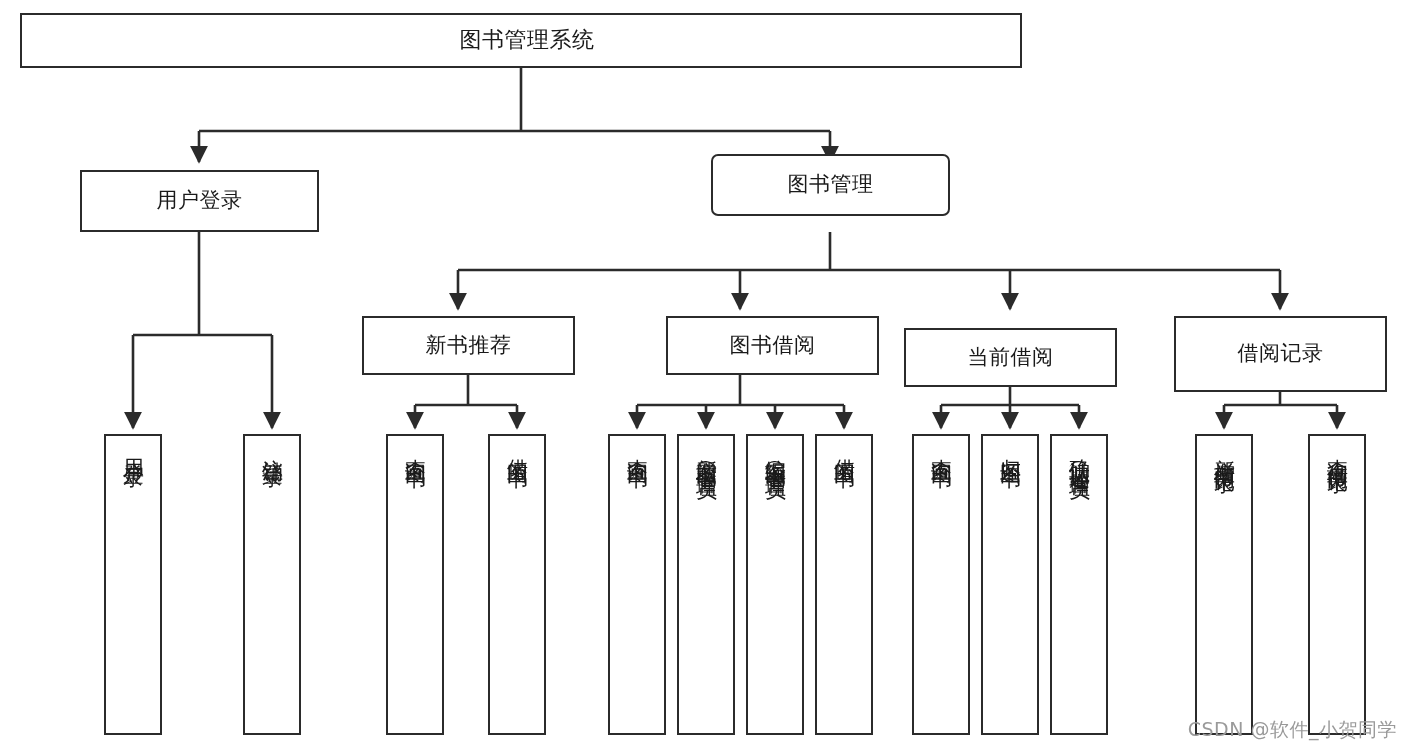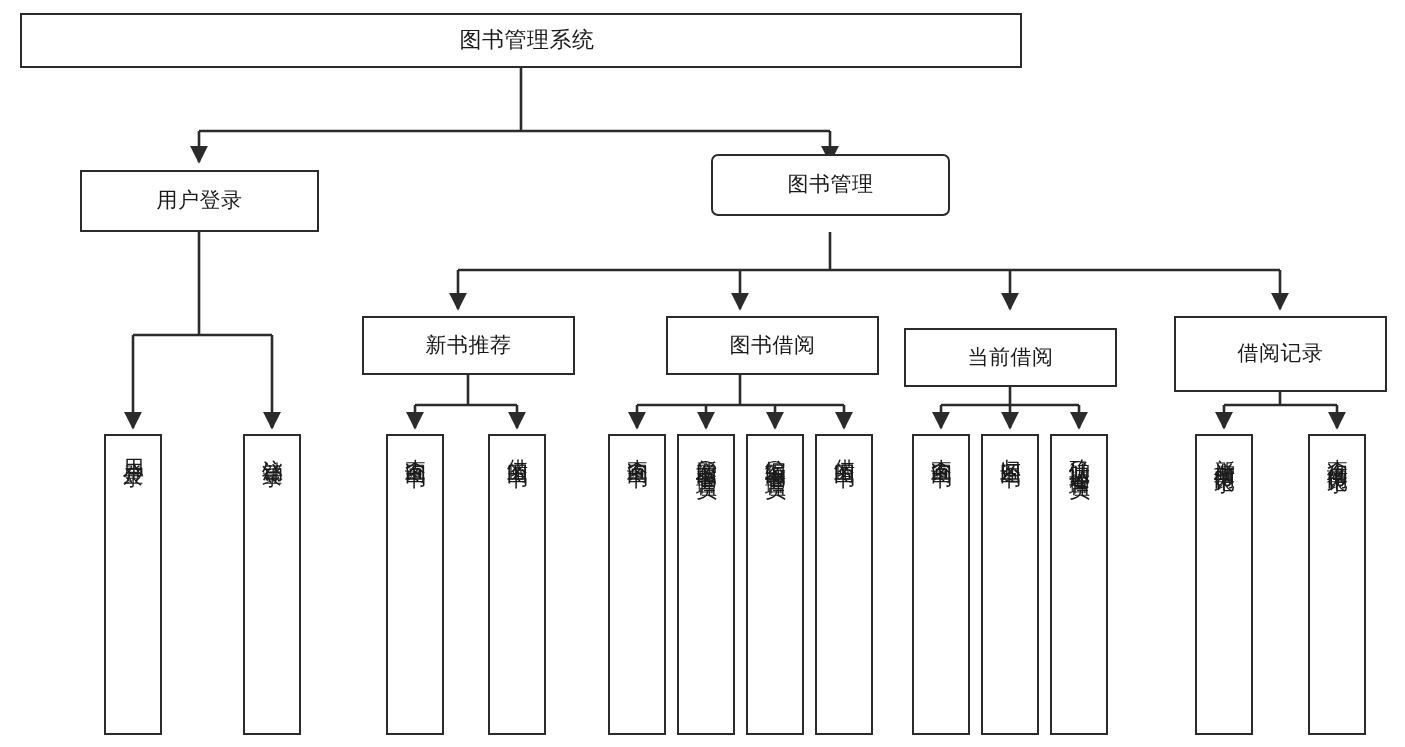--- a/index.html
+++ b/index.html
@@ -182,14 +182,15 @@
     <span class="label">确认归还（管理员）</span>
   </div>
 
   <div class="node v" style="left:1195px;top:434px;width:58px;height:301px;">
     <span class="label">新增借阅记录</span>
   </div>
   <div class="node v" style="left:1308px;top:434px;width:58px;height:301px;">
     <span class="label">查询借阅记录</span>
   </div>
 
+  <div class="watermark">CSDN @软件_小贺同学</div>
 
 </div>
 
 </body></html>

